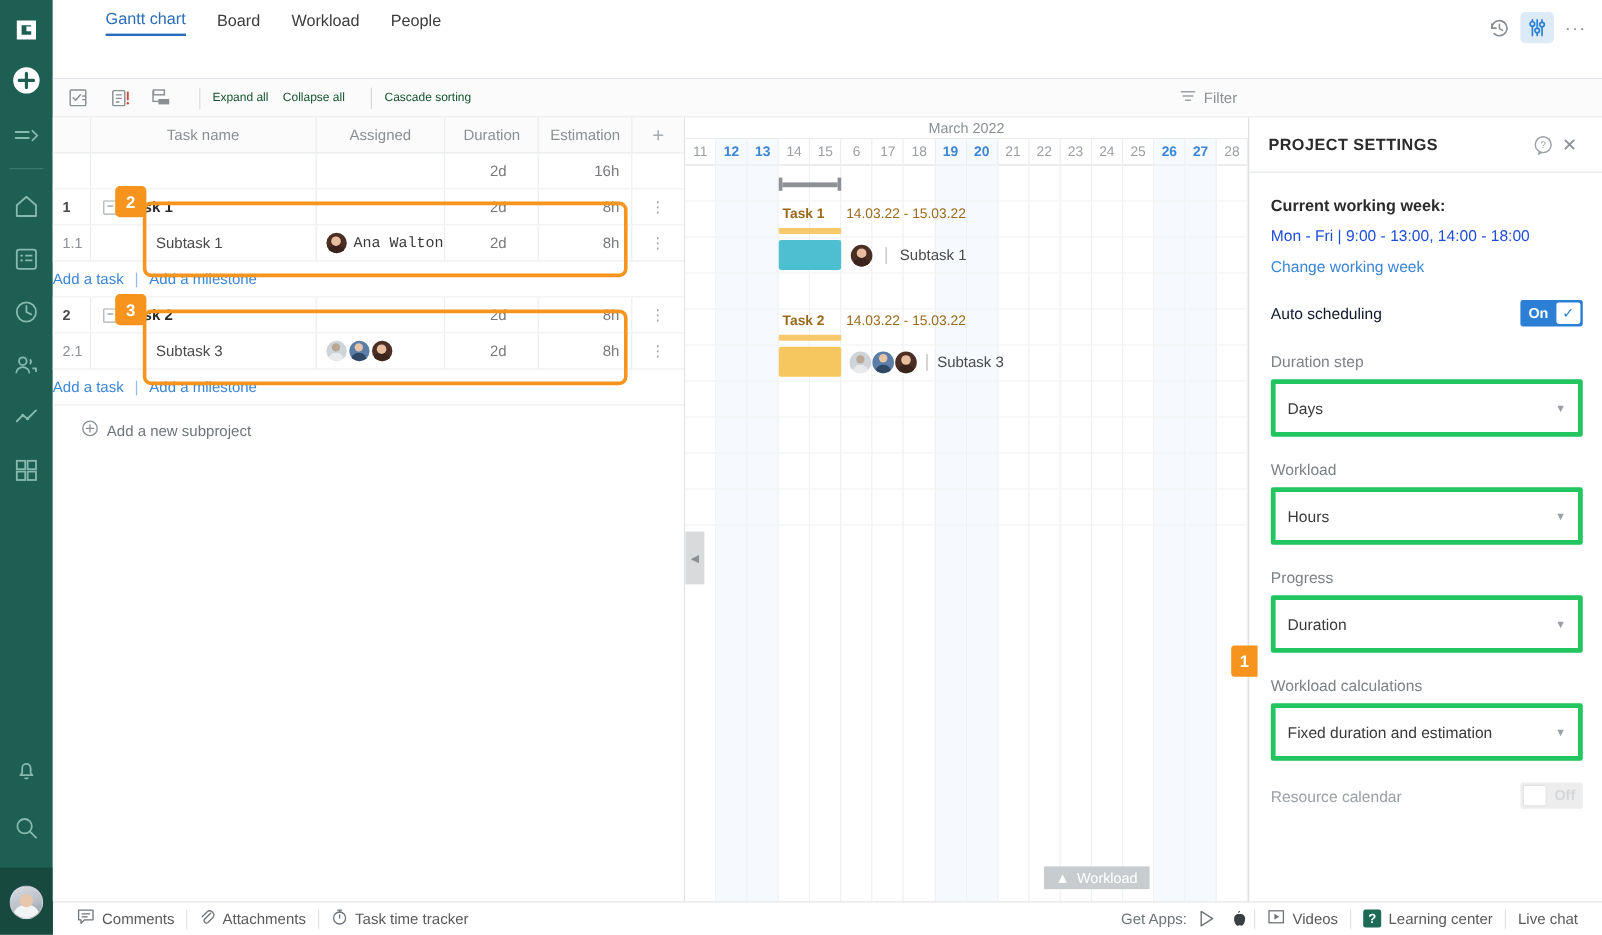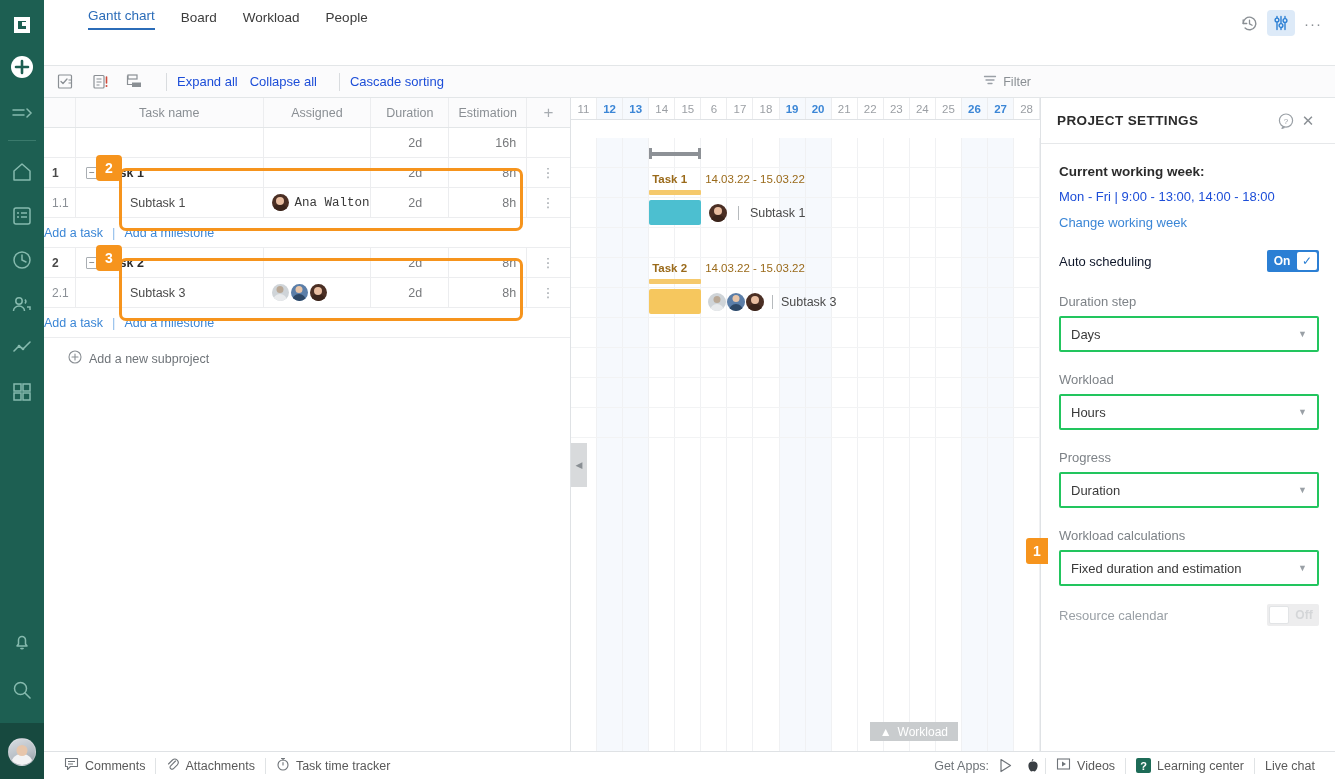--- a/index.html
+++ b/index.html
@@ -55,21 +55,21 @@
   .tab { font-size: 13.5px; color: #3c3c3c; padding-bottom: 5px; cursor: pointer; white-space:nowrap; }
   .tab.active { color: #2b6cb8; border-bottom: 2px solid #2b6cb8; font-weight: normal; }
   .hdr-right { position: absolute; right: 8px; top: 10px; display:flex; align-items:center; gap: 4px; }
   .hdr-btn { width: 28px; height: 26px; display:flex; align-items:center; justify-content:center; border-radius:4px; cursor:pointer; }
   .hdr-btn.sel { background: #ddeaf8; }
 
   
   .toolbar { height: 32px; background:#fbfbfc; border-bottom:1px solid #e3e6e8; display:flex; align-items:center; padding:0 10px; flex:0 0 32px; position: relative;}
   .tb-ico { width: 24px; height: 20px; display:flex; align-items:center; justify-content:center; margin-right: 10px; cursor:pointer;}
   .tb-div { width:1px; height:18px; background:#d9dcdf; margin:0 10px; }
-  .tb-link { font-size:13px; color:#1d4ed8; margin-right: 12px; cursor:pointer; white-space:nowrap; }
+  .tb-link { font-size:10px; color:#14532d; margin-right: 12px; cursor:pointer; white-space:nowrap; }
   .tb-filter { position:absolute; right: 304px; display:flex; align-items:center; gap:6px; font-size:12.5px; color:#8a8f94; cursor:pointer; }
 
   
   .body { flex: 1 1 auto; display:flex; min-height:0; position: relative; }
 
   
   .grid { width: 527px; flex: 0 0 527px; border-right: 1px solid #dfe2e5; background:#fff; position:relative; }
   .ghead { display:flex; height: 30px; background:#fbfbfc; border-bottom:1px solid #e3e6e8; }
   .gcell { display:flex; align-items:center; font-size:12.5px; color:#8a8f94; border-right:1px solid #ecedef; height:100%; }
   .c-id     { width: 32px; justify-content:center; }
@@ -167,21 +167,21 @@
   .toggle-on .txt { flex:1 1 auto; text-align:center; color:#fff; font-size:12px; font-weight:bold;}
   .toggle-on .knob { width:20px; height:18px; background:#fff; margin-right:2px; border-radius:2px; display:flex; align-items:center; justify-content:center; color:#2b7fd4; font-size:12px;}
   .toggle-off {
     width:52px; height:22px; background:#ededee; border-radius:2px;
     display:flex; align-items:center; flex-direction:row-reverse; cursor:pointer;
   }
   .toggle-off .txt { flex:1 1 auto; text-align:center; color:#d4d6d8; font-size:12px; font-weight:bold;}
   .toggle-off .knob { width:20px; height:18px; background:#fff; margin-left:2px; border-radius:2px; border:1px solid #e2e4e6;}
   .p-fieldlabel { font-size:13px; color:#7d8287; margin-bottom:7px; }
   .p-select {
-    height:36px; border:2px solid #22c55e; border-radius:2px; display:flex; align-items:center;
+    height:48px; border:4px solid #22c55e; border-radius:2px; display:flex; align-items:center;
     padding:0 10px; font-size:13px; color:#3a3a3a; margin-bottom:20px; cursor:pointer;
   }
   .p-select .val { flex:1 1 auto; }
   .p-select .caret { color:#9aa0a6; font-size:9px; }
 
   
   .bottom { height:28px; flex:0 0 28px; border-top:1px solid #dfe2e5; background:#fff; display:flex; align-items:center; padding:0 10px; font-size:12.5px; color:#5a5a5a; }
   .b-item { display:flex; align-items:center; gap:6px; padding:0 10px; cursor:pointer; white-space:nowrap;}
   .b-div { width:1px; height:16px; background:#e0e3e5; }
   .b-spacer { flex:1 1 auto; }
@@ -442,20 +442,21 @@
             <svg width="14" height="14" viewBox="0 0 14 14">
                 <circle cx="7" cy="7" r="6" fill="none" stroke="#8a8f94" stroke-width="1.1"></circle>
                 <path d="M7 4 v6 M4 7 h6" stroke="#8a8f94" stroke-width="1.1" stroke-linecap="round"></path>
               </svg>
           </span>
           <span>Add a new subproject</span>
         </div>
       </div>
 
       <div class="gantt">
+        <div class="g-month">March 2022</div>
         <div class="g-days" id="day-headers">
             <div class="g-day">11</div>
             <div class="g-day we">12</div>
             <div class="g-day we">13</div>
             <div class="g-day">14</div>
             <div class="g-day">15</div>
             <div class="g-day">6</div>
             <div class="g-day">17</div>
             <div class="g-day">18</div>
             <div class="g-day we">19</div>

